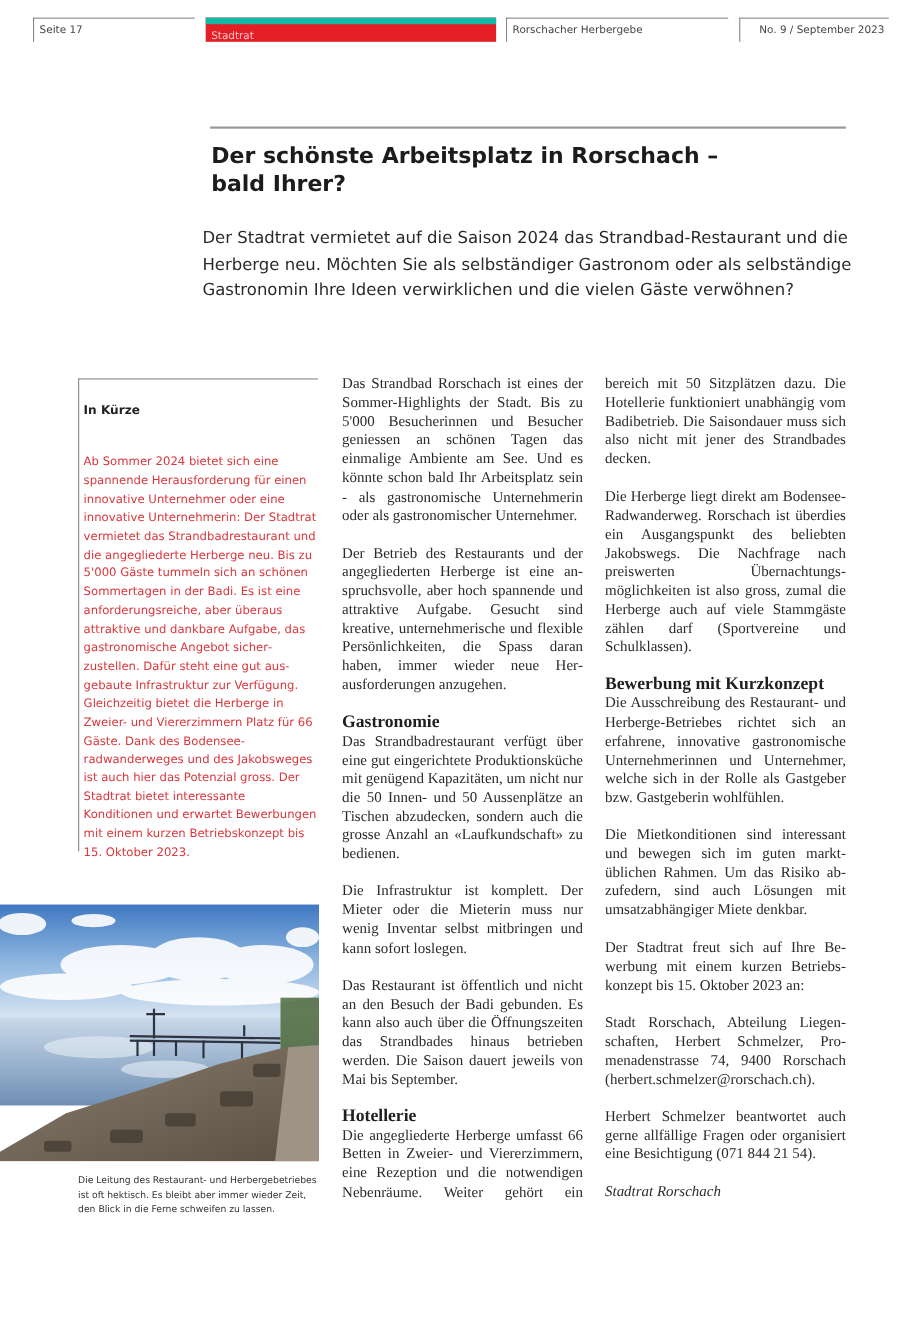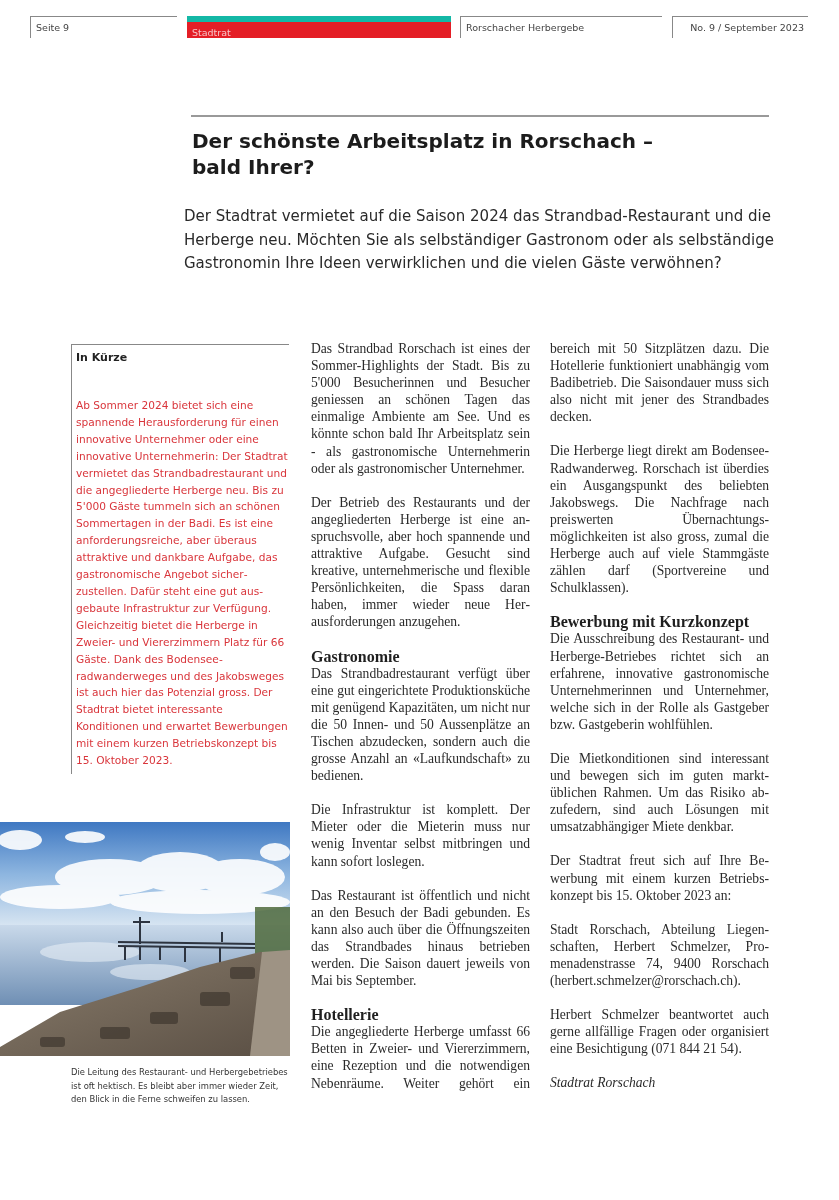--- a/index.html
+++ b/index.html
@@ -9,38 +9,38 @@
   .hdr-page { left: 30px; width: 147px; }
   .hdr-section { left: 187px; width: 264px; background: #e41e26; color: #f7c4c6; border: none; border-top: 6px solid #14b8a6; }
   .hdr-pub { left: 460px; width: 202px; }
   .hdr-issue { left: 672px; width: 136px; text-align: right; padding-right: 4px; }
 
   .rule { position: absolute; left: 191px; top: 115px; width: 578px; height: 2px; background: #999; }
 
   .title { position: absolute; left: 192px; top: 128px; width: 560px; font-family: "DejaVu Sans", sans-serif; font-weight: bold; font-size: 20px; line-height: 26px; color: #1c1c1c; margin: 0; }
   .lead { position: absolute; left: 184px; top: 205px; width: 590px; font-family: "DejaVu Sans", sans-serif; font-size: 15px; line-height: 23.5px; color: #2a2a2a; margin: 0; }
 
-  .kurz { position: absolute; left: 71px; top: 344px; width: 218px; border-top: 1px solid #888; border-left: 1px solid #888; padding: 5px 0 3px 4px; box-sizing: border-box; height: 430px; }
+  .kurz { position: absolute; left: 71px; top: 344px; width: 218px; border-top: 1px solid #888; border-left: 1px solid #888; padding: 20px 0 3px 4px; box-sizing: border-box; height: 430px; }
   .kurz-title { font-family: "DejaVu Sans", sans-serif; font-weight: bold; font-size: 11px; color: #222; line-height: 16px; }
   .kurz-text { font-family: "DejaVu Sans", sans-serif; font-size: 10.6px; line-height: 16.9px; color: #d9353b; margin-top: 31px; }
 
   .photo { position: absolute; left: 0; top: 822px; width: 290px; height: 234px; overflow: hidden; }
   .caption { position: absolute; left: 71px; top: 1066px; width: 220px; font-family: "DejaVu Sans", sans-serif; font-size: 8.4px; line-height: 13.6px; color: #333; }
 
   .col { position: absolute; top: 340px; width: 219px; font-family: "Liberation Serif", serif; font-size: 13.6px; line-height: 17.1px; color: #2a2a2a; text-align: justify; hyphens: manual; }
   .col-mid { left: 311px; }
   .col-right { left: 550px; }
   .col p { margin: 0 0 17px 0; }
   .col h3 { margin: 0; font-size: 16px; line-height: 17.1px; font-weight: bold; color: #1f1f1f; }
   .col .sig { font-style: italic; }
 </style>
 </head>
 <body>
 
-<div class="hdr-box hdr-page">Seite 9</div>
+<div class="hdr-box hdr-page">Seite 17</div>
 <div class="hdr-box hdr-section">Stadtrat</div>
 <div class="hdr-box hdr-pub">Rorschacher Herbergebe</div>
 <div class="hdr-box hdr-issue">No. 9 / September 2023</div>
 
 <div class="rule"></div>
 
 <h1 class="title">
   <span>Der schönste Arbeitsplatz in Rorschach –</span><br>
   <span>bald Ihrer?</span>
 </h1>

